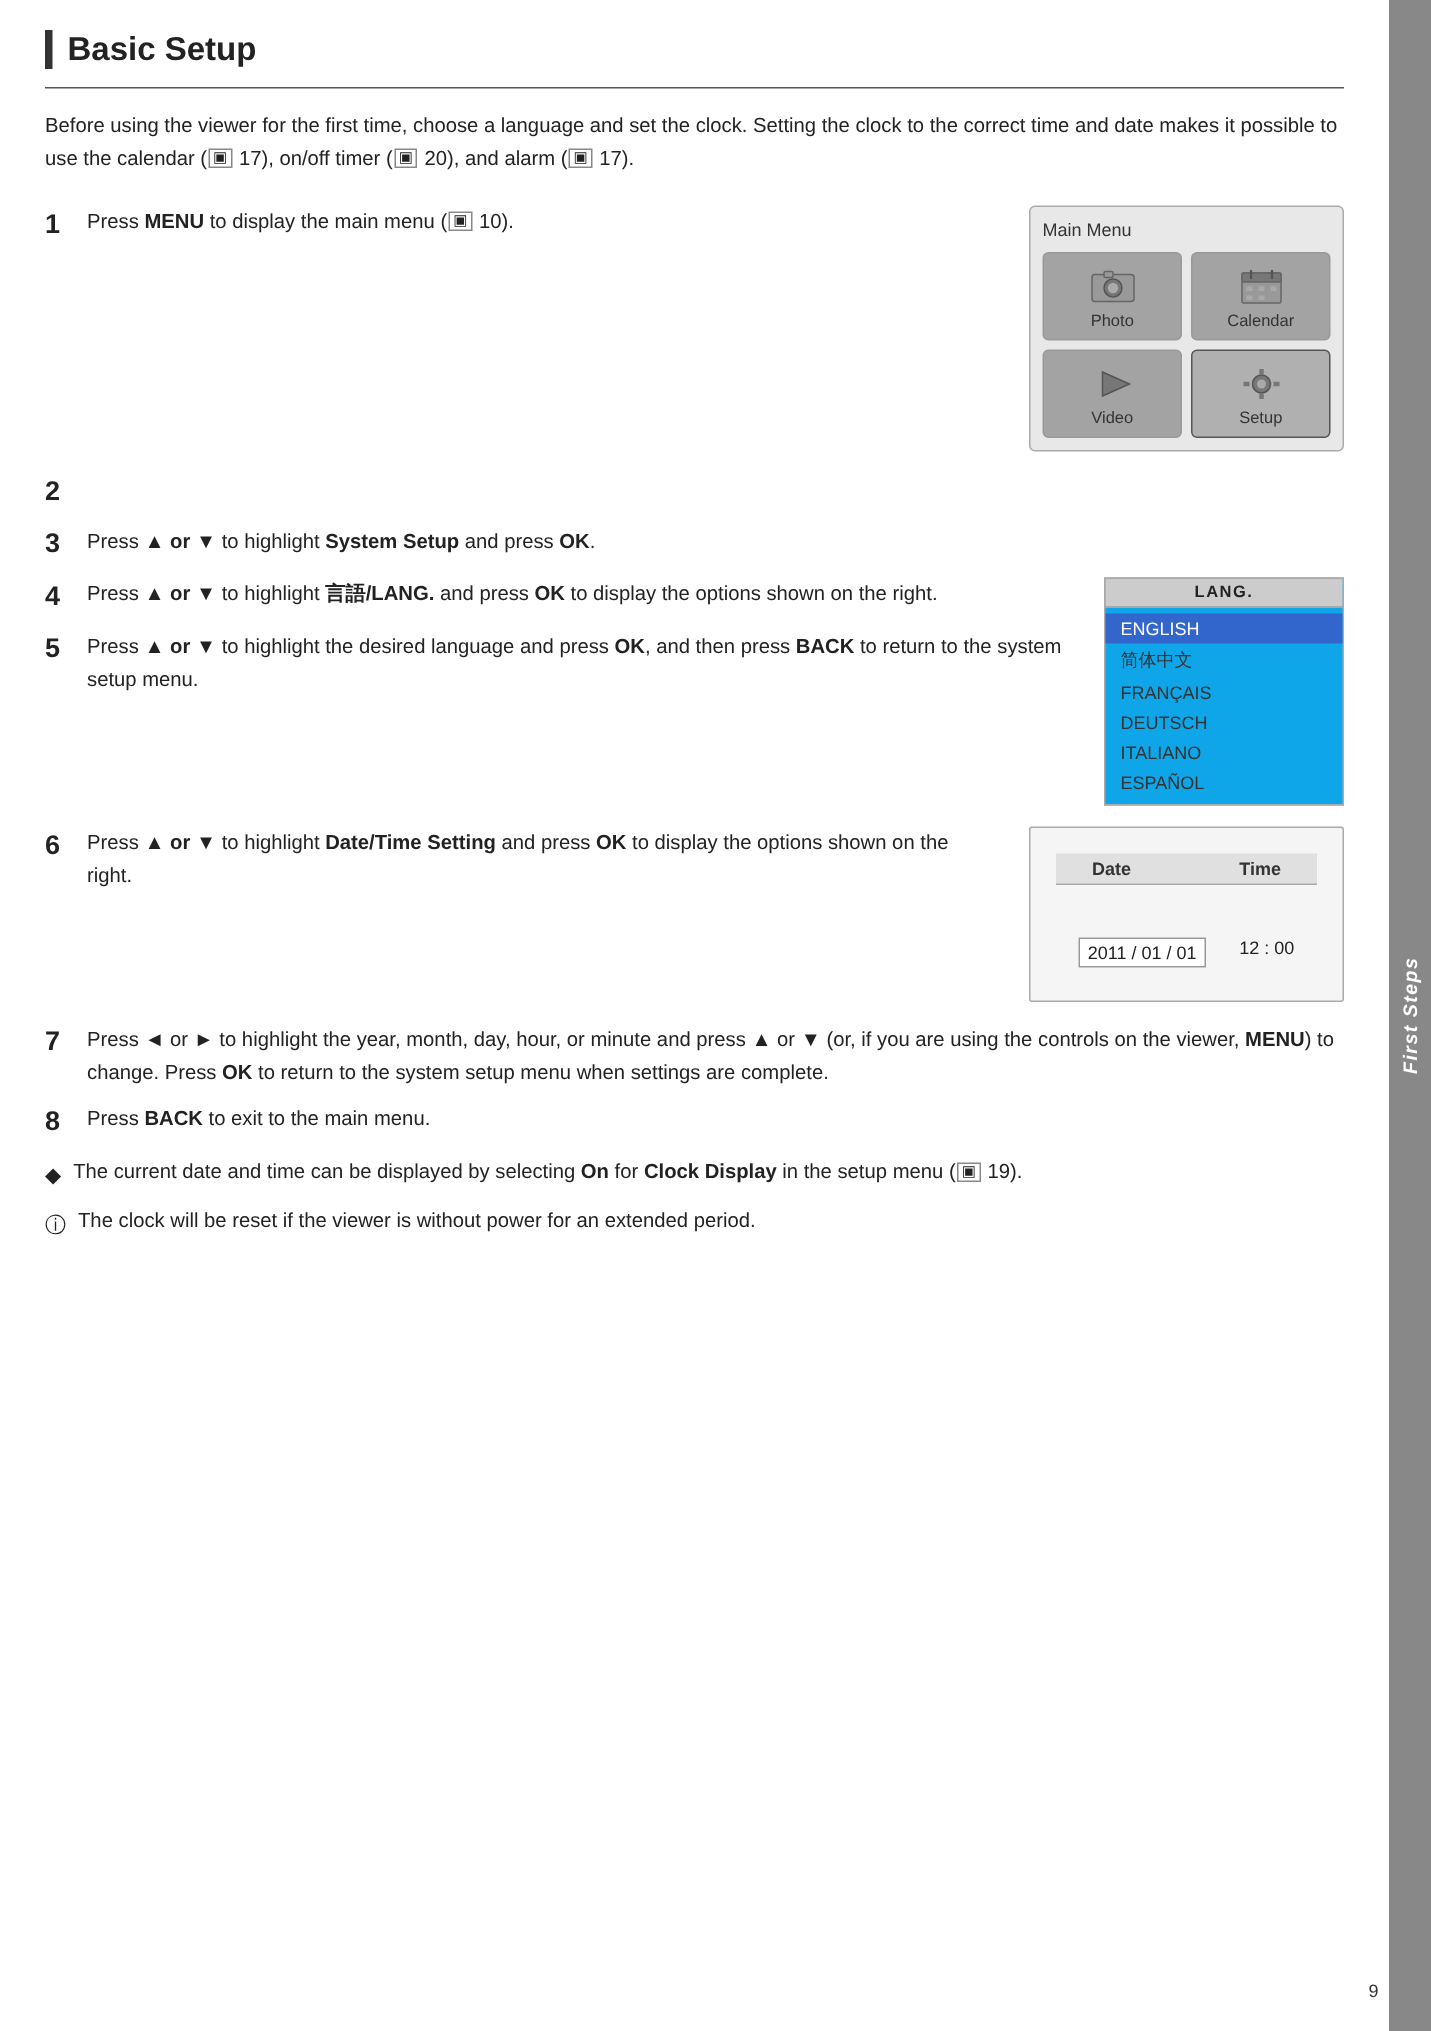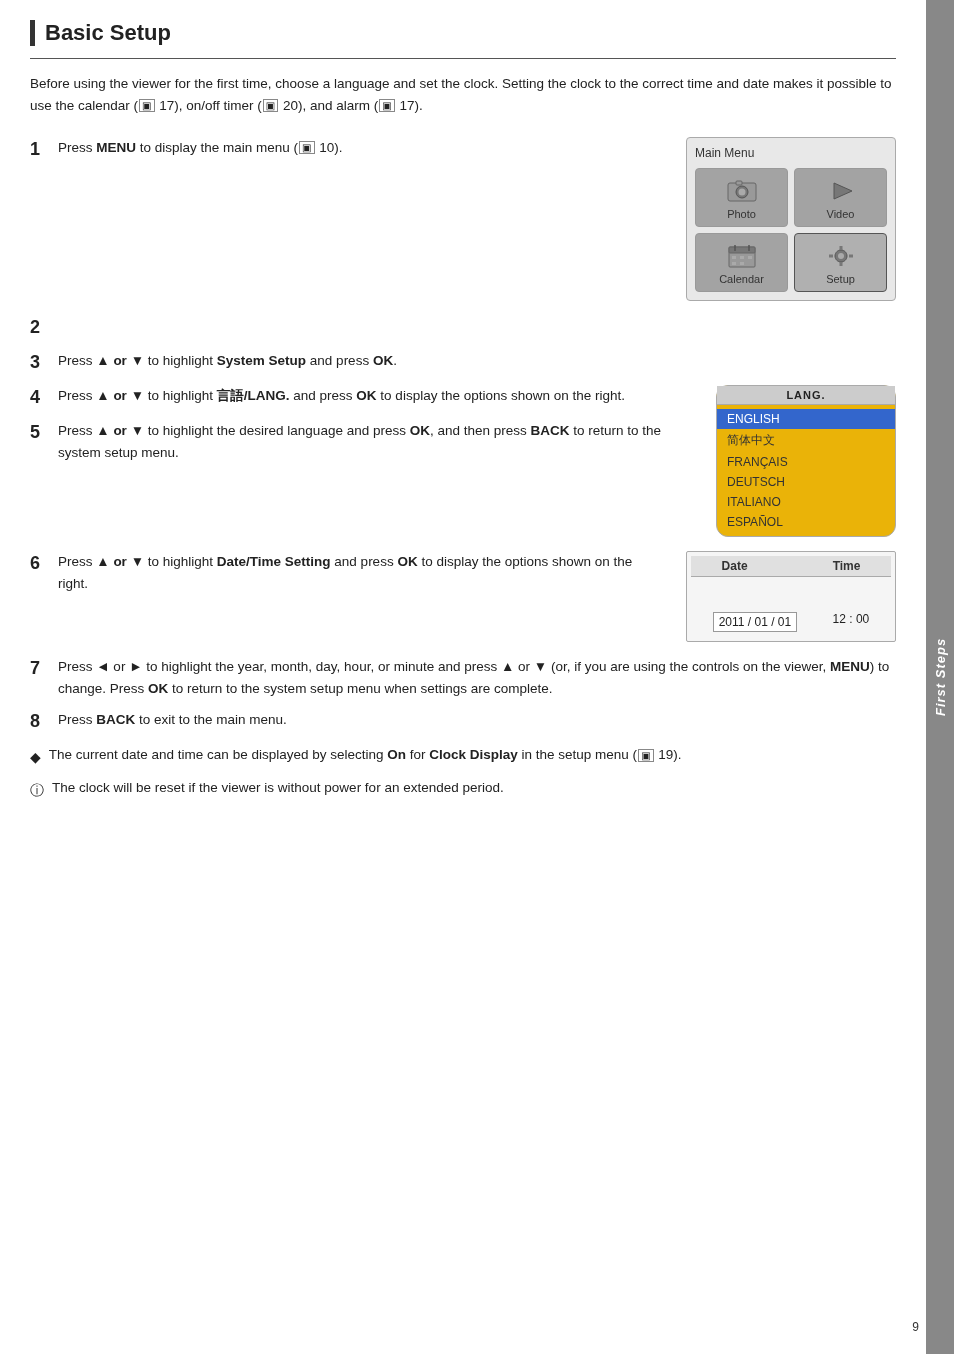--- a/index.html
+++ b/index.html
@@ -152,24 +152,24 @@
     }
 
     .menu-item.selected {
       background: #b0b0b0;
       border-color: #555;
     }
 
     
     .lang-box {
       border: 1px solid #aaa;
-      background: #eab308;
-      width: 180px;
+      background: #0ea5e9;
+      width: 160px;
       padding: 0;
-      border-radius: 12px;
+      border-radius: 0;
     }
 
     .lang-box-title {
       background: #ccc;
       text-align: center;
       font-size: 11px;
       padding: 3px 6px;
       border-bottom: 1px solid #aaa;
       font-weight: bold;
       letter-spacing: 1px;
@@ -188,21 +188,21 @@
     .lang-item.selected {
       background: #3366cc;
       color: #fff;
     }
 
     
     .datetime-box {
       border: 1px solid #aaa;
       background: #f5f5f5;
       width: 210px;
-      padding: 4px;
+      padding: 17px;
       border-radius: 2px;
       font-size: 12px;
     }
 
     .datetime-header {
       display: flex;
       justify-content: space-around;
       padding: 3px 8px;
       border-bottom: 1px solid #aaa;
       font-weight: bold;
@@ -287,41 +287,41 @@
                   <rect x="1" y="4" width="28" height="18" rx="2" fill="#999" stroke="#666" stroke-width="1"></rect>
                   <circle cx="15" cy="13" r="6" fill="#777" stroke="#555" stroke-width="1"></circle>
                   <circle cx="15" cy="13" r="3.5" fill="#aaa"></circle>
                   <rect x="9" y="2" width="6" height="4" rx="1" fill="#999" stroke="#666" stroke-width="1"></rect>
                 </svg>
               </div>
               <span>Photo</span>
             </div>
             <div class="menu-item">
               <div class="icon-area">
-                <svg width="30" height="24" viewBox="0 0 30 24">
-                  <polygon points="8,4 26,12 8,20" fill="#777" stroke="#555" stroke-width="1"></polygon>
-                </svg>
-              </div>
-              <span>Video</span>
-            </div>
-            <div class="menu-item">
-              <div class="icon-area">
                 <svg width="30" height="26" viewBox="0 0 30 26">
                   <rect x="2" y="4" width="26" height="20" rx="1" fill="#999" stroke="#666" stroke-width="1"></rect>
                   <rect x="2" y="4" width="26" height="6" rx="1" fill="#777" stroke="#666" stroke-width="1"></rect>
                   <line x1="8" y1="2" x2="8" y2="8" stroke="#555" stroke-width="1.5"></line>
                   <line x1="22" y1="2" x2="22" y2="8" stroke="#555" stroke-width="1.5"></line>
                   <rect x="5" y="13" width="4" height="3" fill="#aaa"></rect>
                   <rect x="13" y="13" width="4" height="3" fill="#aaa"></rect>
                   <rect x="21" y="13" width="4" height="3" fill="#aaa"></rect>
                   <rect x="5" y="19" width="4" height="3" fill="#aaa"></rect>
                   <rect x="13" y="19" width="4" height="3" fill="#aaa"></rect>
                 </svg>
               </div>
               <span>Calendar</span>
+            </div>
+            <div class="menu-item">
+              <div class="icon-area">
+                <svg width="30" height="24" viewBox="0 0 30 24">
+                  <polygon points="8,4 26,12 8,20" fill="#777" stroke="#555" stroke-width="1"></polygon>
+                </svg>
+              </div>
+              <span>Video</span>
             </div>
             <div class="menu-item selected">
               <div class="icon-area">
                 <svg width="28" height="24" viewBox="0 0 28 24">
                   <path d="M14,6 C10.7,6 8,8.7 8,12 C8,15.3 10.7,18 14,18 C17.3,18 20,15.3 20,12 C20,8.7 17.3,6 14,6 Z" fill="#777" stroke="#555" stroke-width="1"></path>
                   <circle cx="14" cy="12" r="3" fill="#aaa"></circle>
                   <rect x="12.5" y="2" width="3" height="4" fill="#777"></rect>
                   <rect x="12.5" y="18" width="3" height="4" fill="#777"></rect>
                   <rect x="2" y="10.5" width="4" height="3" fill="#777"></rect>
                   <rect x="22" y="10.5" width="4" height="3" fill="#777"></rect>

